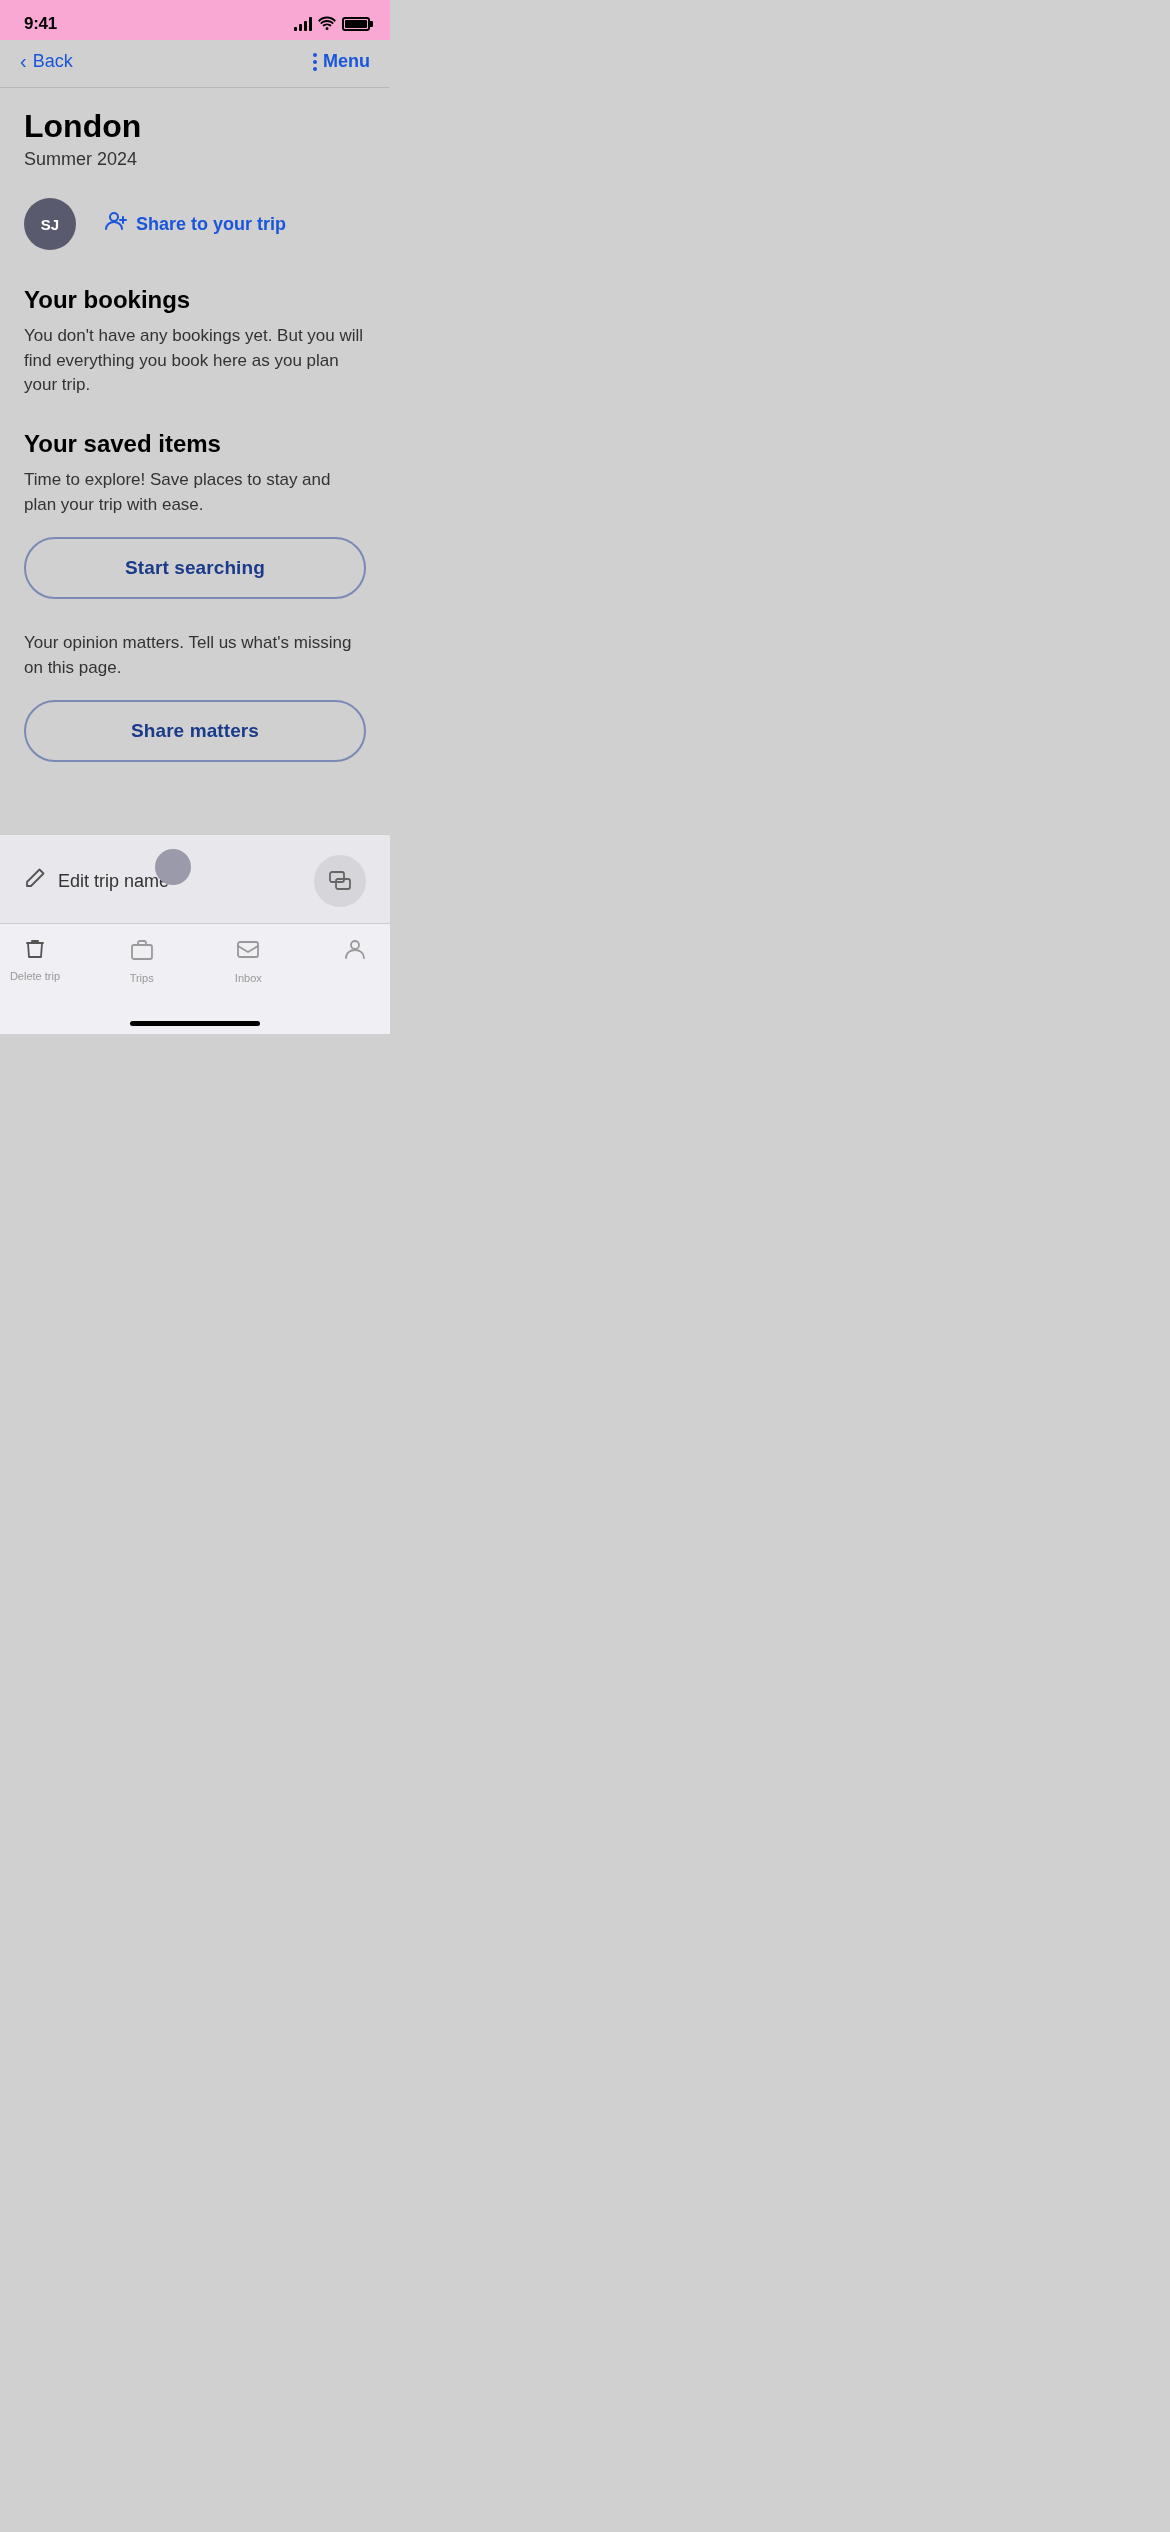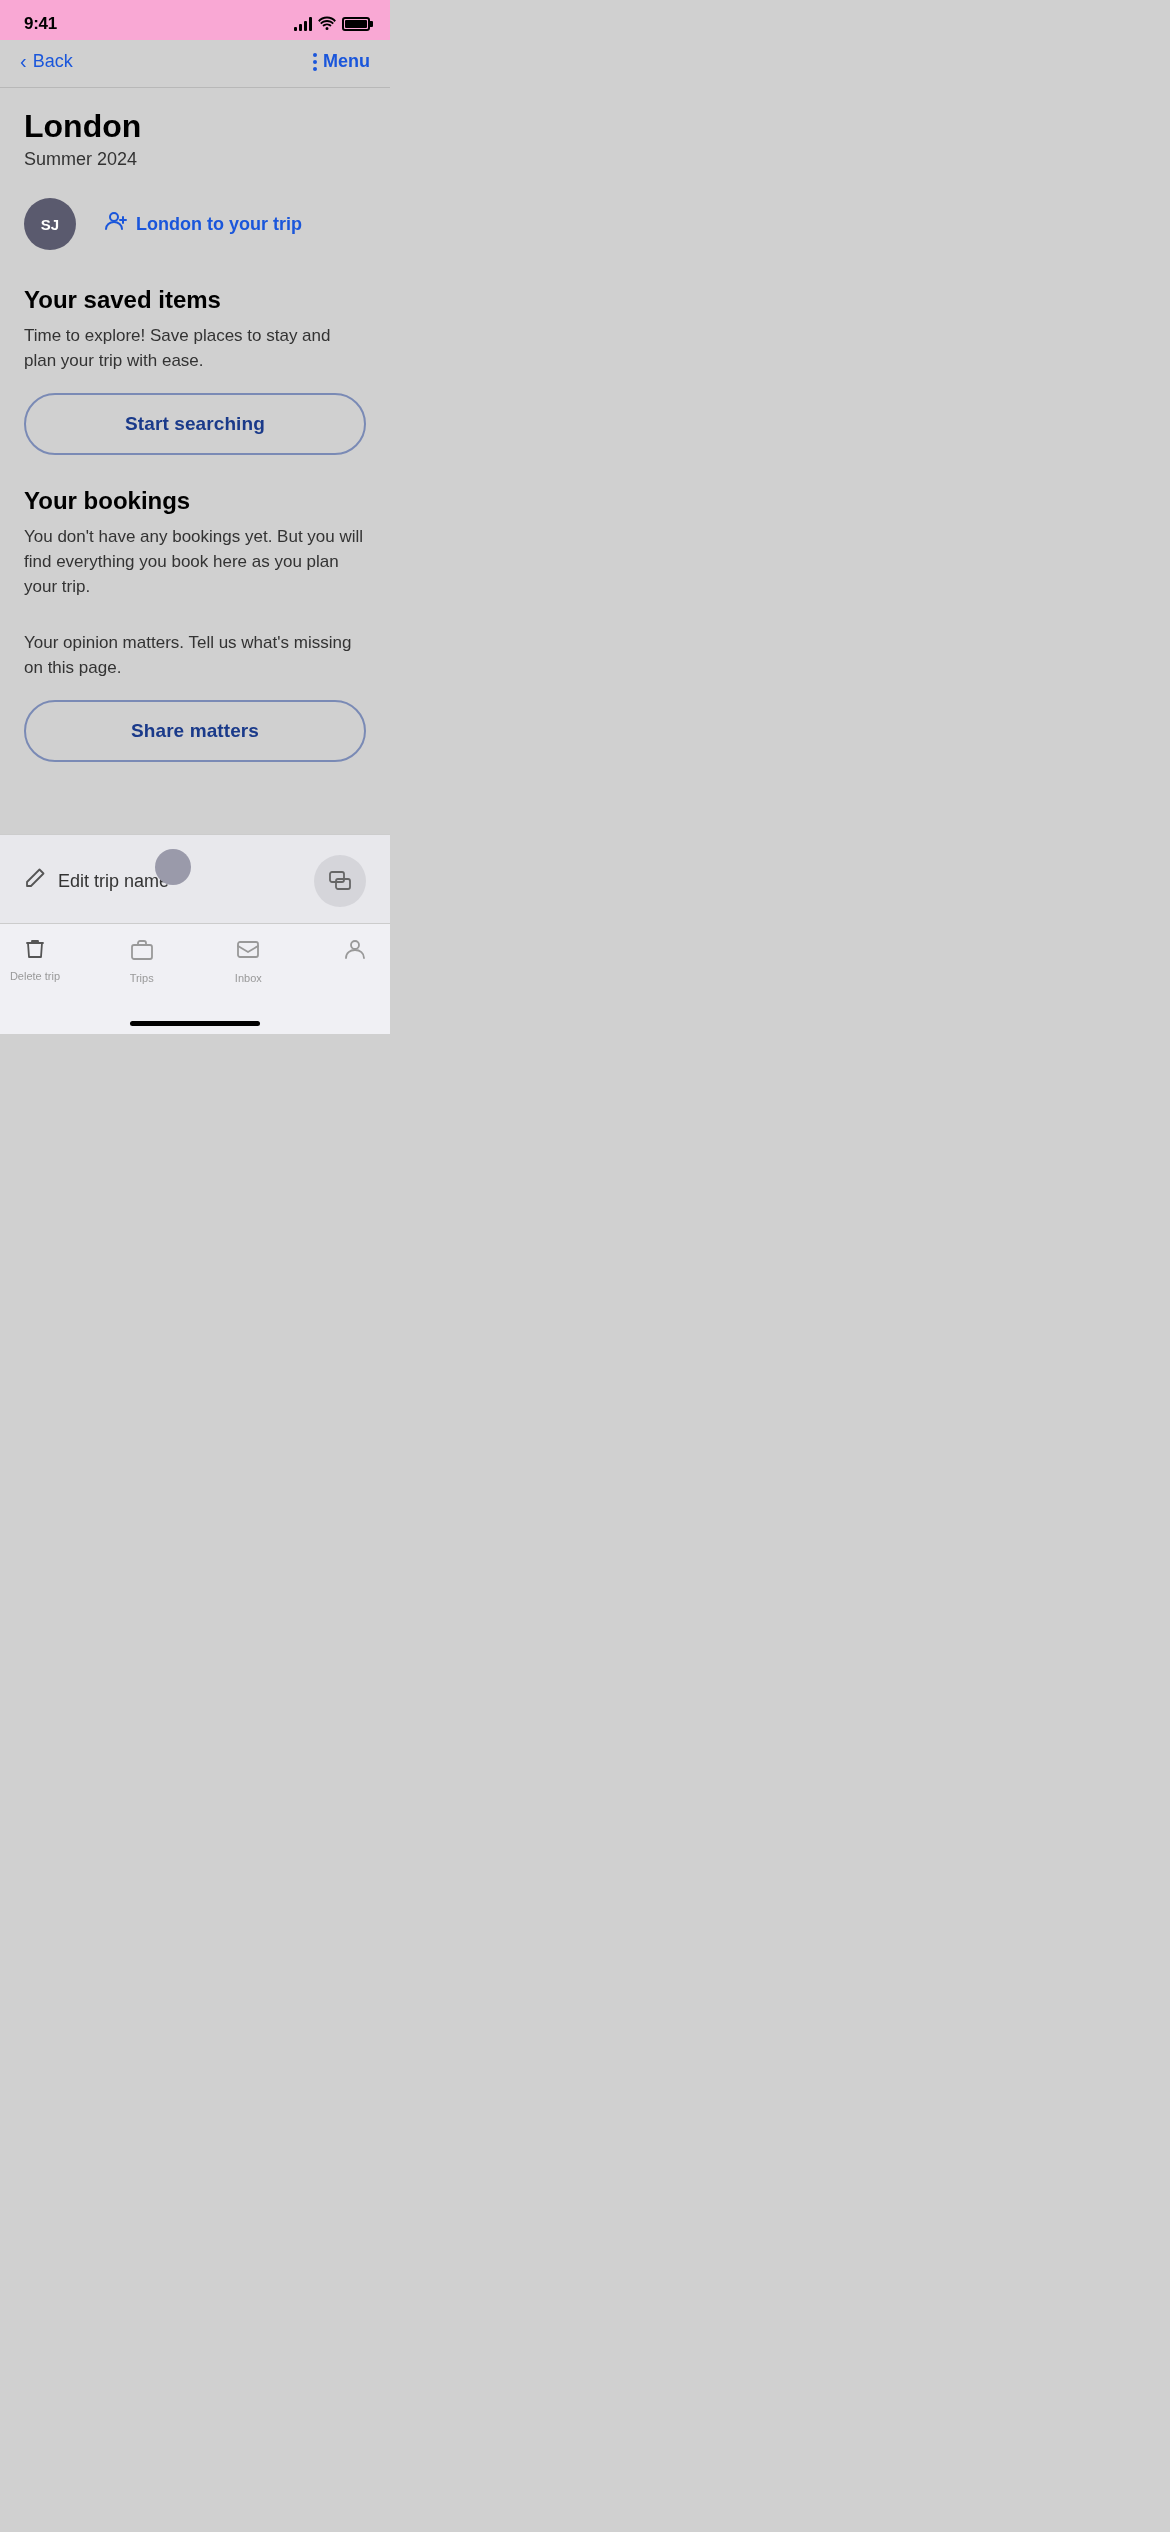--- a/index.html
+++ b/index.html
@@ -376,33 +376,33 @@
   <div class="trip-members">
     <div class="avatar">SJ</div>
     <button class="invite-button">
       <span class="invite-icon">
         <svg width="24" height="24" viewBox="0 0 24 24" fill="none">
           <circle cx="10" cy="8" r="4" stroke="#1a56db" stroke-width="2"></circle>
           <path d="M2 20c0-4 3.6-7 8-7s8 3 8 7" stroke="#1a56db" stroke-width="2" stroke-linecap="round"></path>
           <path d="M19 8v6M16 11h6" stroke="#1a56db" stroke-width="2" stroke-linecap="round"></path>
         </svg>
       </span>
-      <span>London to your trip</span>
+      <span>Share to your trip</span>
     </button>
+  </div>
+
+  <div class="section">
+    <h2 class="section-title">Your bookings</h2>
+    <p class="section-desc">You don't have any bookings yet. But you will find everything you book here as you plan your trip.</p>
   </div>
 
   <div class="section">
     <h2 class="section-title">Your saved items</h2>
     <p class="section-desc">Time to explore! Save places to stay and plan your trip with ease.</p>
     <button class="action-button">Start searching</button>
-  </div>
-
-  <div class="section">
-    <h2 class="section-title">Your bookings</h2>
-    <p class="section-desc">You don't have any bookings yet. But you will find everything you book here as you plan your trip.</p>
   </div>
 
   <div class="feedback-section">
     <p class="feedback-desc">Your opinion matters. Tell us what's missing on this page.</p>
     <button class="action-button">Share matters</button>
   </div>
 
 </div>
 
 <div style="height: 40px; background: #d0d0d0;"></div>

